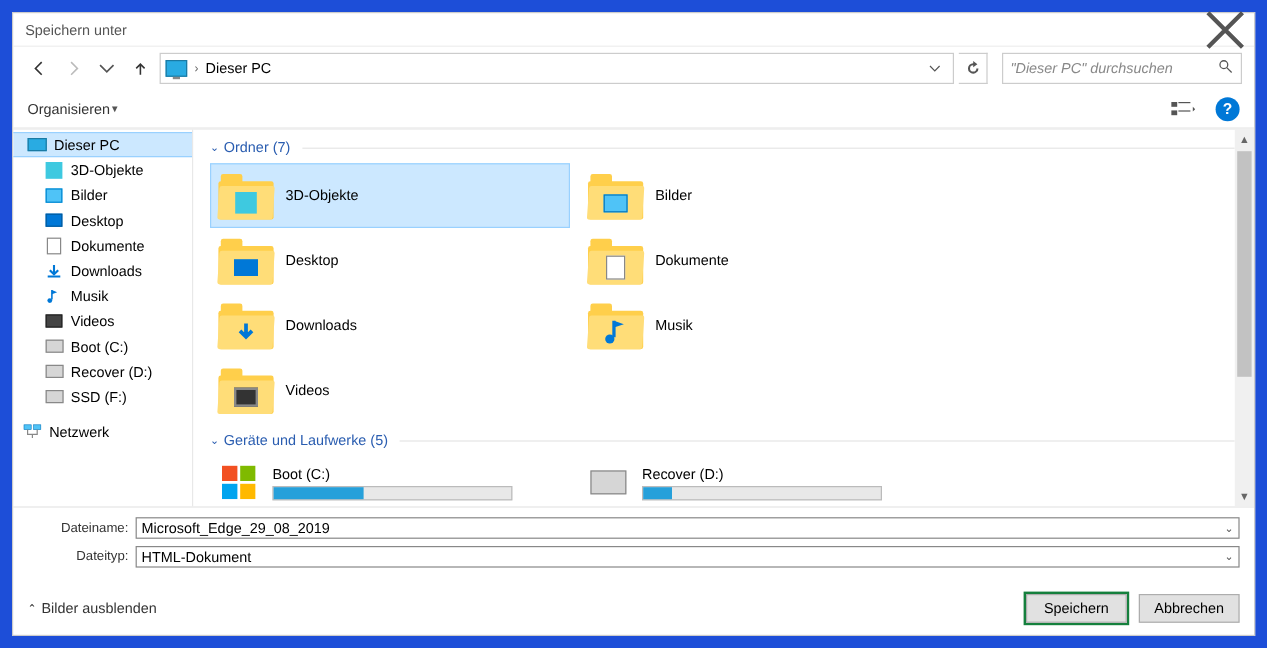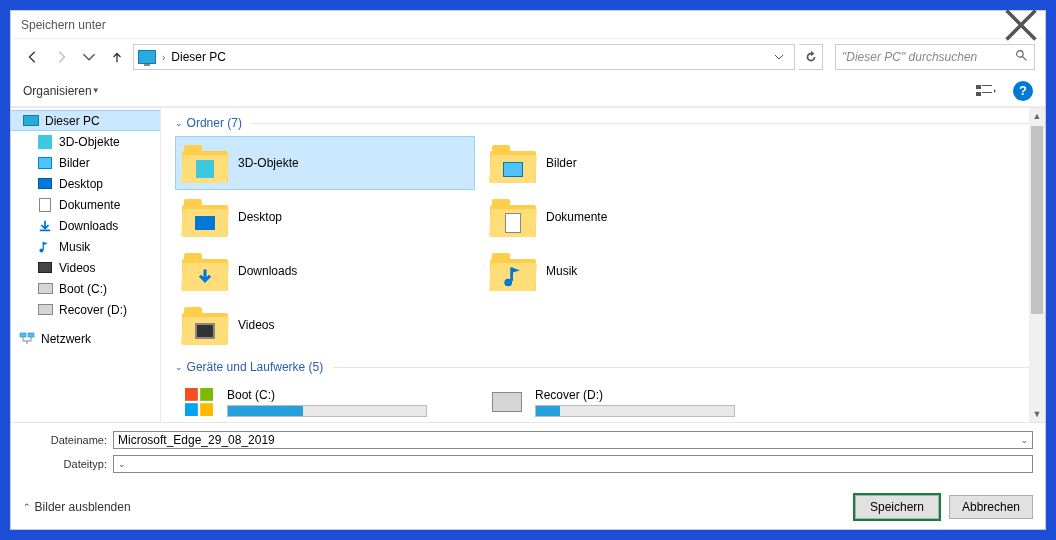--- a/index.html
+++ b/index.html
@@ -221,20 +221,26 @@
               <span class="ic-drive"></span>
             </span>
             <span>Boot (C:)</span>
           </div>
       <div class="item sub">
             <span class="ic">
               <span class="ic-drive"></span>
             </span>
             <span>Recover (D:)</span>
           </div>
+      <div class="item sub">
+            <span class="ic">
+              <span class="ic-drive"></span>
+            </span>
+            <span>SSD (F:)</span>
+          </div>
       <div style="height:8px"></div>
       <div class="item" style="padding-left:8px">
             <span class="ic ic-net">
               <svg viewBox="0 0 16 14">
                 <rect x="1" y="1" width="6" height="4" fill="#4fc3f7" stroke="#0277bd" stroke-width="0.5"></rect>
                 <rect x="9" y="1" width="6" height="4" fill="#4fc3f7" stroke="#0277bd" stroke-width="0.5"></rect>
                 <path d="M4 5 L4 9 L12 9 L12 5 M8 9 L8 12" stroke="#888" stroke-width="1" fill="none"></path>
               </svg>
             </span>
             <span>Netzwerk</span>
@@ -382,20 +388,21 @@
     <div class="formrow">
       <label>Dateiname:</label>
       <div class="combo">
         <span class="val">Microsoft_Edge_29_08_2019</span>
         <span class="car">⌄</span>
       </div>
     </div>
     <div class="formrow">
       <label>Dateityp:</label>
       <div class="combo">
+        <span class="val">HTML-Dokument</span>
         <span class="car">⌄</span>
       </div>
     </div>
   </div>
 
   <div class="footer">
     <div class="hide">
       <span class="car">⌃</span>
       <span>Bilder ausblenden</span>
     </div>

